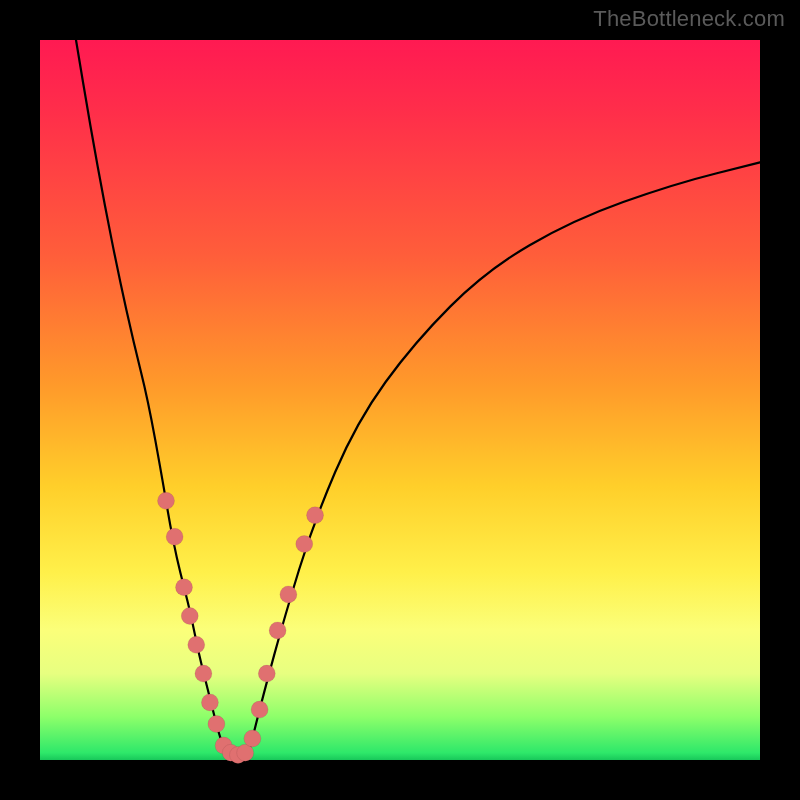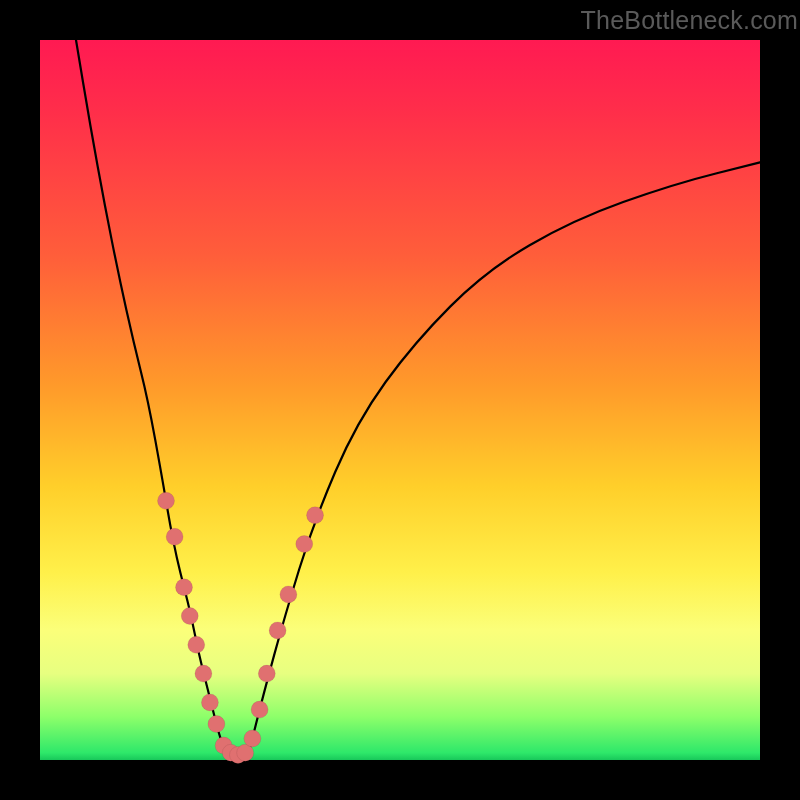--- a/index.html
+++ b/index.html
@@ -37,23 +37,23 @@
       #fbff7a 82%,
       #e7ff80 88%,
       #8dff6a 94%,
       #2ee86a 99%,
       #18c85a 100%
     );
   }
   .watermark {
     position: absolute;
     top: 6px;
-    right: 2px;
+    right: 15px;
     color: #5a5a5a;
-    font-size: 25px;
+    font-size: 22px;
     font-weight: 500;
     letter-spacing: 0.2px;
     user-select: none;
     margin-left: 48px;
   }
   svg.curves {
     position: absolute;
     left: 0;
     top: 0;
     width: 720px;

